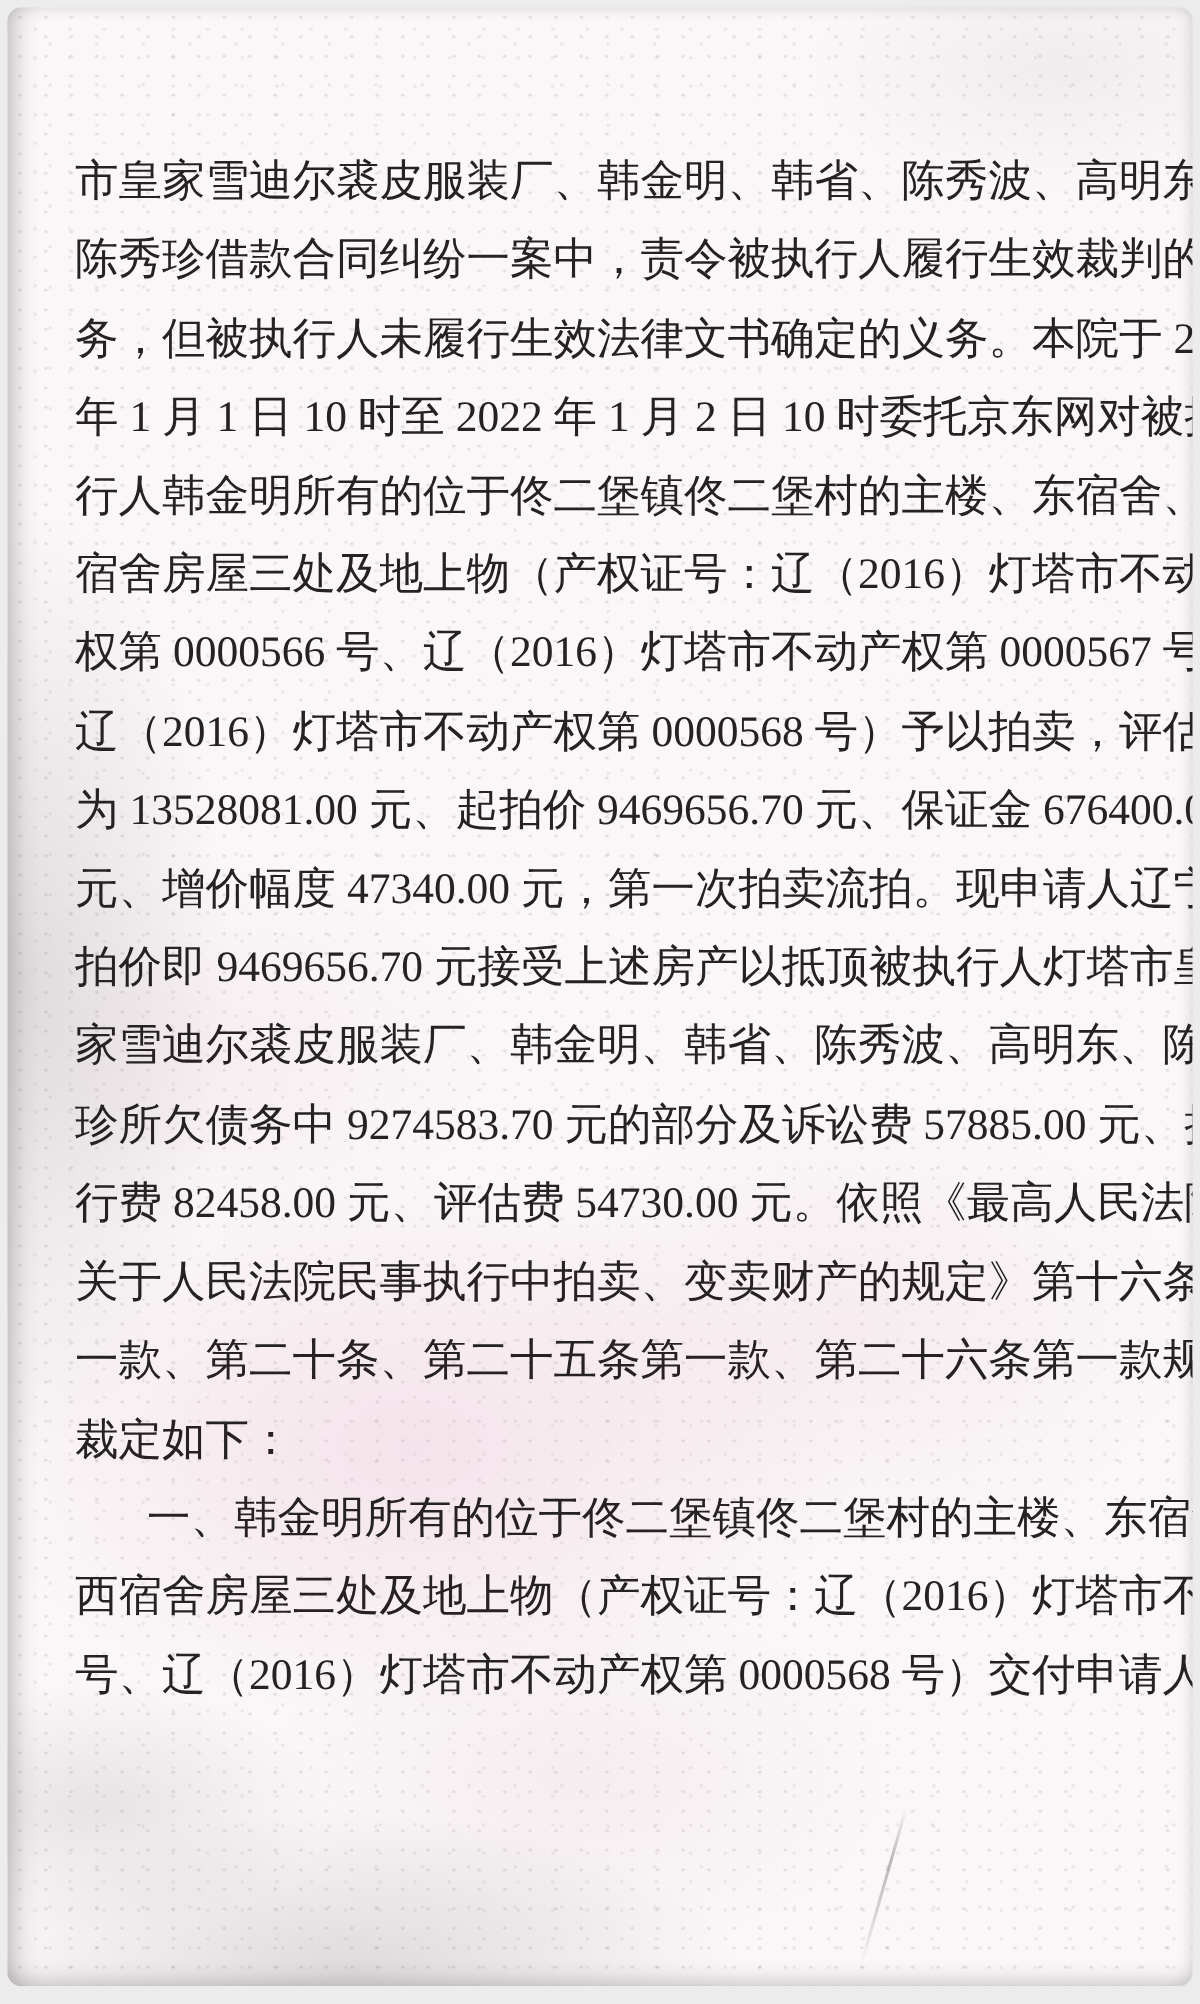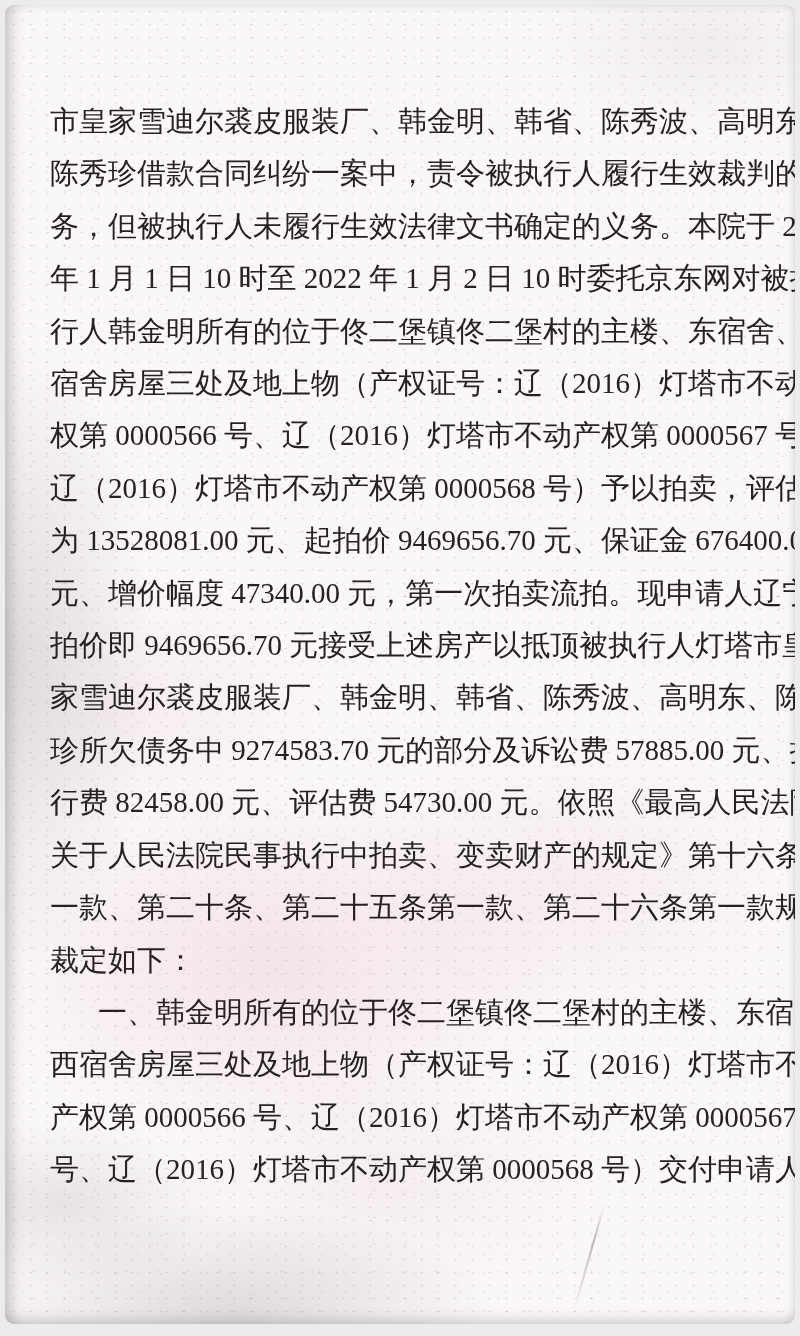--- a/index.html
+++ b/index.html
@@ -124,17 +124,16 @@
       <div class="line">元、增价幅度 47340.00 元，第一次拍卖流拍。现申请人辽宁灯</div>
       <div class="line">拍价即 9469656.70 元接受上述房产以抵顶被执行人灯塔市皇</div>
       <div class="line">家雪迪尔裘皮服装厂、韩金明、韩省、陈秀波、高明东、陈秀</div>
       <div class="line">珍所欠债务中 9274583.70 元的部分及诉讼费 57885.00 元、执</div>
       <div class="line">行费 82458.00 元、评估费 54730.00 元。依照《最高人民法院</div>
       <div class="line">关于人民法院民事执行中拍卖、变卖财产的规定》第十六条第</div>
       <div class="line">一款、第二十条、第二十五条第一款、第二十六条第一款规定，</div>
       <div class="line para-end">裁定如下：</div>
       <div class="line indent">一、韩金明所有的位于佟二堡镇佟二堡村的主楼、东宿舍、</div>
       <div class="line">西宿舍房屋三处及地上物（产权证号：辽（2016）灯塔市不动</div>
-      <div class="line">产权第 0000566 号、辽（2016）灯塔市不动产权第 0000567</div>
       <div class="line">号、辽（2016）灯塔市不动产权第 0000568 号）交付申请人辽</div>
     </div>
   </div>
 </div>
 
 </body></html>

